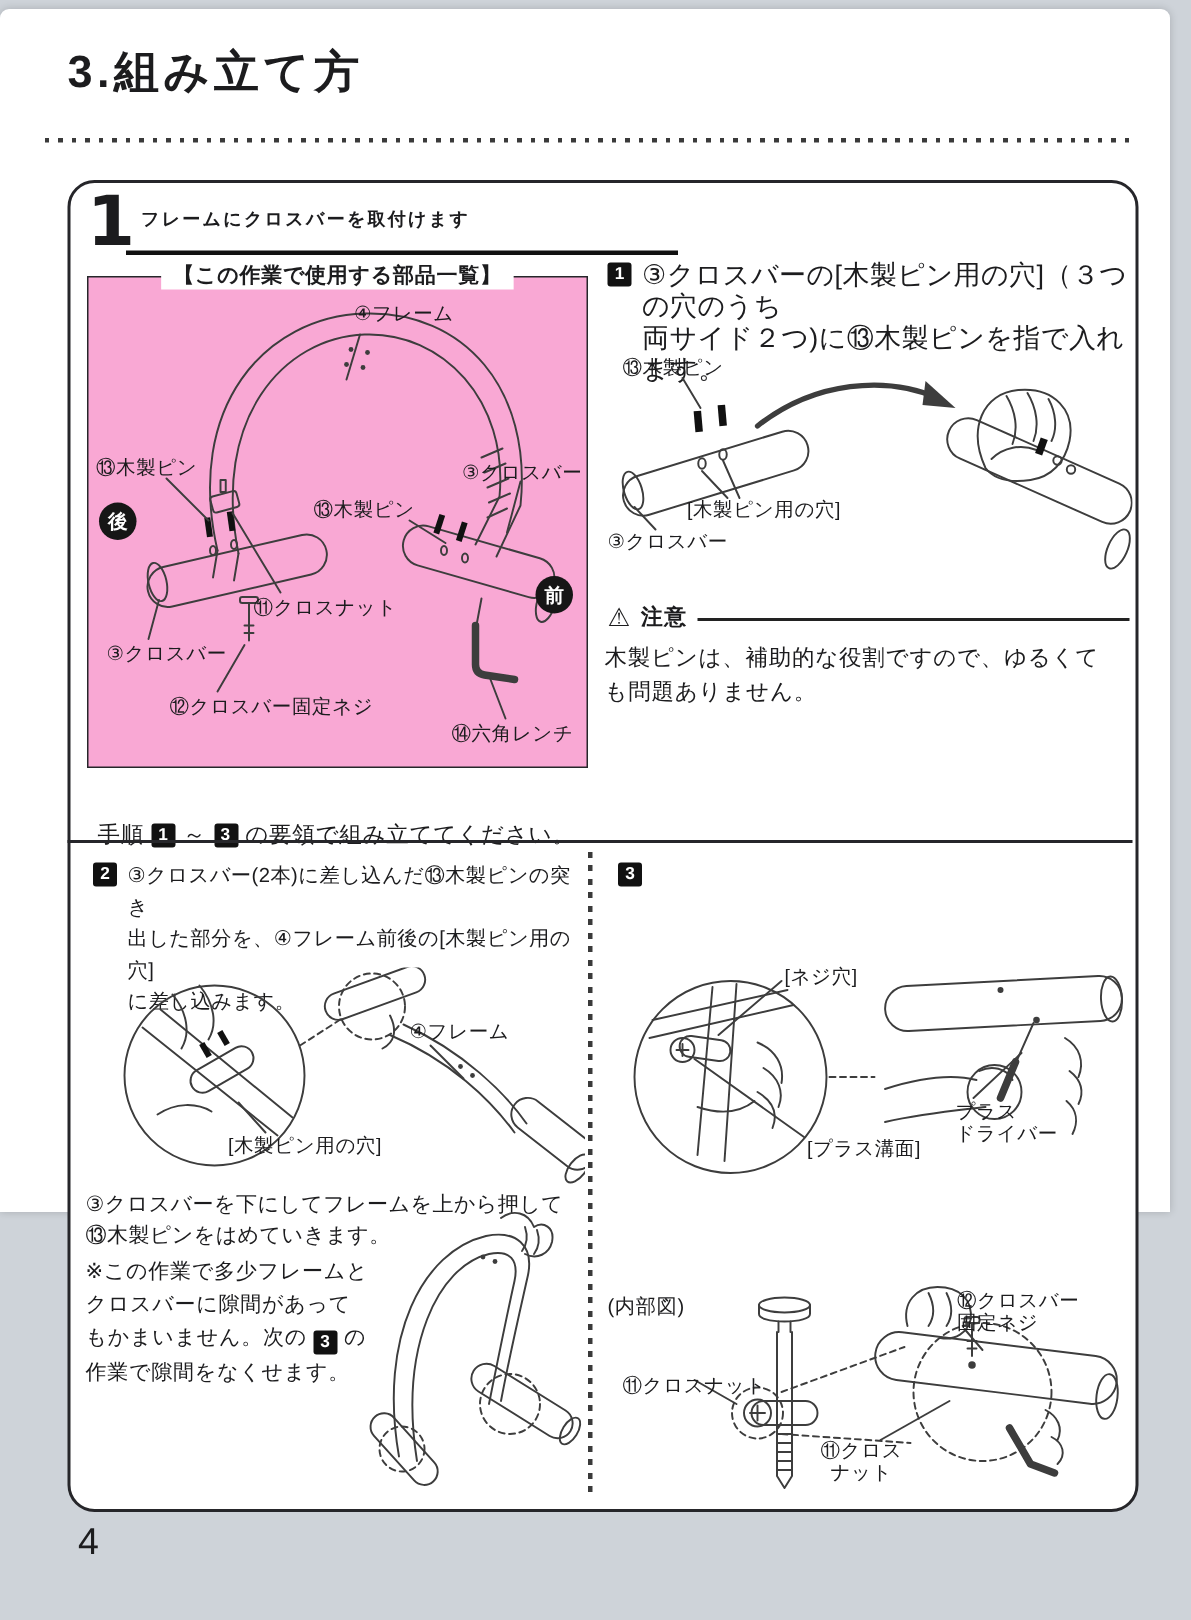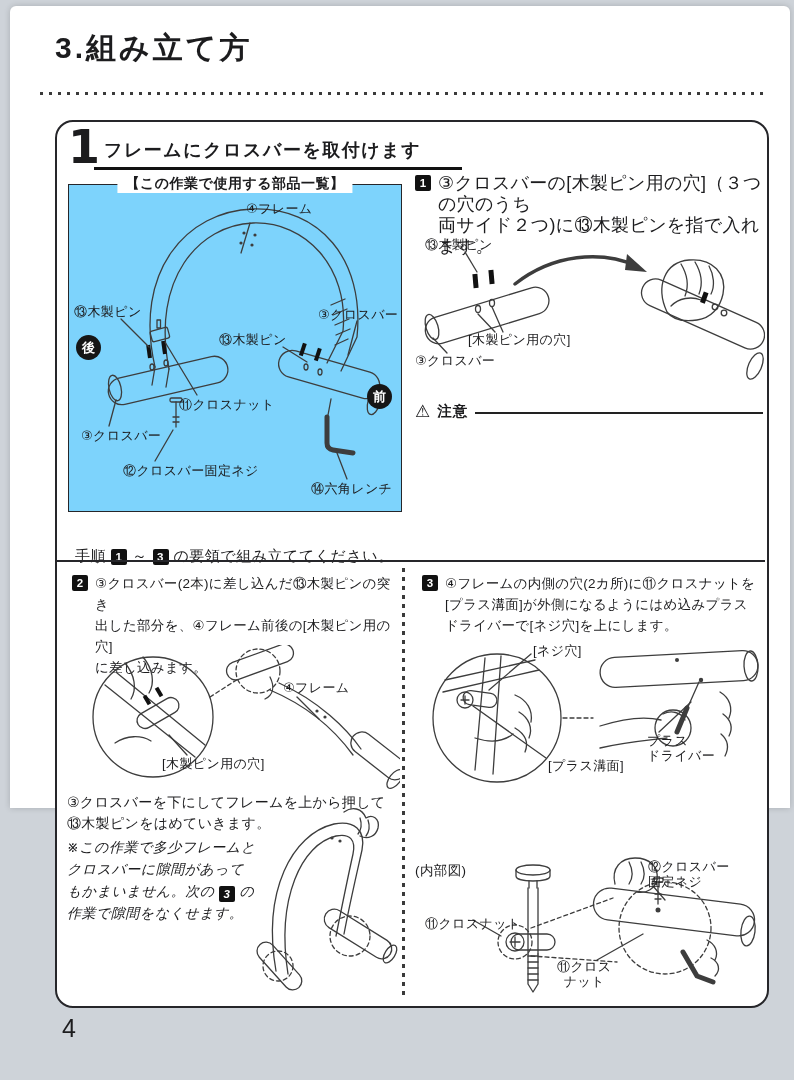--- a/index.html
+++ b/index.html
@@ -3,21 +3,21 @@
 <meta charset="utf-8">
 <style>
   html,body{margin:0;padding:0;}
   body{
     width:794px;height:1080px;overflow:hidden;
     background:#ced3d9;
     font-family:"Liberation Sans","DejaVu Sans",sans-serif;
     color:#1c1c1e;
   }
   .page{
-    position:absolute;left:10px;top:6px;width:780px;height:802px;
+    position:absolute;left:0;top:6px;width:780px;height:802px;
     background:#ffffff;border-radius:6px 6px 0 0;
     box-shadow:0 0 6px rgba(0,0,0,.18);
   }
   .abs{position:absolute;}
   .jp{letter-spacing:.5px;}
   .pre{white-space:pre-line;}
   .nowrap{white-space:nowrap;}
   h1.title{
     margin:0;font-size:30px;font-weight:bold;letter-spacing:3px;
   }
@@ -25,24 +25,24 @@
     height:3px;
     background:repeating-linear-gradient(90deg,#3a3a3a 0 3px,transparent 3px 9px);
   }
   .main-box{
     border:2px solid #26262a;border-radius:18px;background:#fff;
   }
   .step-big-num{
     font-size:46px;font-weight:bold;line-height:1;font-family:"DejaVu Sans",sans-serif;
   }
   .step-heading{
-    font-size:18px;font-weight:bold;letter-spacing:1.5px;
+    font-size:12px;font-weight:bold;letter-spacing:1.5px;
   }
   .heading-underline{height:3px;background:#111;}
-  .parts-box{border:1.6px solid #26262a;background:#7dd3fc;}
+  .parts-box{border:1.6px solid #26262a;background:#f9a8d4;}
   .parts-title{
     position:absolute;top:-10px;left:50%;transform:translateX(-50%);
     background:#fff;padding:0 8px;font-size:14px;font-weight:bold;white-space:nowrap;
   }
   .lbl{font-size:13px;line-height:1.18;letter-spacing:.4px;white-space:pre-line;z-index:3;}
   .txt{font-size:13.5px;line-height:21px;letter-spacing:.3px;white-space:pre-line;}
   .instr{display:flex;gap:7px;align-items:flex-start;}
   .badge{
     flex:0 0 auto;display:inline-flex;width:16px;height:16px;margin-top:2px;
     background:#111;color:#fff;font-size:11.5px;font-weight:bold;
@@ -186,20 +186,22 @@
   </svg>
 
   <div class="lbl abs nowrap" style="left:458px;top:326px;">[木製ピン用の穴]</div>
   <div class="lbl abs nowrap" style="left:405px;top:347px;">③クロスバー</div>
 
   <div class="caution-row abs" style="left:405px;top:396px;width:348px;">
     <span class="caution-icon">⚠</span>
     <span class="caution-title jp">注意</span>
     <span class="caution-rule"></span>
   </div>
+  <div class="caution-text abs jp" style="left:403px;top:421px;width:350px;">木製ピンは、補助的な役割ですので、ゆるくて
+も問題ありません。</div>
 
   <div class="proc-row abs jp" style="left:65px;top:517px;margin-top:24px;">
     <span>手順</span>
     <span class="badge inline">1</span>
     <span>～</span>
     <span class="badge inline">3</span>
     <span>の要領で組み立ててください。</span>
   </div>
 
   <div class="hdivider abs" style="left:45px;top:554px;width:710px;"></div>
@@ -230,21 +232,21 @@
     <path d="M232,52 L254,74"></path>
     <path d="M122,110 L104,90"></path>
     <circle class="dot" cx="252" cy="66" r="1.6"></circle>
       <circle class="dot" cx="260" cy="72" r="1.6"></circle>
   </svg>
   <div class="lbl abs nowrap" style="left:273px;top:674px;">④フレーム</div>
   <div class="lbl abs nowrap" style="left:152px;top:750px;">[木製ピン用の穴]</div>
 
   <div class="txt abs jp" style="left:57px;top:786px;font-size:14px;">③クロスバーを下にしてフレームを上から押して
 ⑬木製ピンをはめていきます。</div>
-  <div class="abs jp" style="left:57px;top:830px;width:215px;font-size:14px;line-height:22px;font-style:italic;">
+  <div class="abs jp" style="left:57px;top:830px;width:215px;font-size:14px;line-height:22px;">
     <span class="pre">※この作業で多少フレームと
 クロスバーに隙間があって
 もかまいません。次の </span><span class="badge inline">3</span><span class="pre"> の
 作業で隙間をなくせます。</span>
   </div>
 
   <svg width="157" height="200" viewBox="0 0 157 200" style="left:238px;top:800px;">
     <path d="M28,165 C14,85 44,28 86,18 C106,14 118,24 114,44 C110,62 102,96 96,128"></path>
     <path d="M40,168 C28,92 54,38 88,30 C102,27 108,34 105,48 C101,66 94,100 88,130"></path>
     <path d="M96,6 C104,0 114,2 118,12 C124,8 132,12 130,22 C128,30 120,34 112,30"></path>
@@ -253,23 +255,20 @@
     <ellipse cx="142" cy="148" rx="5" ry="10" transform="rotate(32 142 148)"></ellipse>
     <circle class="dash" cx="102" cy="130" r="20"></circle>
     <rect x="2" y="150" width="58" height="18" rx="9" transform="rotate(48 30 160)"></rect>
     <circle class="dash" cx="30" cy="160" r="15"></circle>
     <circle class="dot" cx="84" cy="32" r="1.6"></circle>
       <circle class="dot" cx="92" cy="35" r="1.6"></circle>
   </svg>
 
   <div class="instr abs" style="left:412px;top:567px;width:345px;">
     <span class="badge">3</span>
-    <span class="txt jp">④フレームの内側の穴(2カ所)に⑪クロスナットを
-[プラス溝面]が外側になるようにはめ込みプラス
-ドライバーで[ネジ穴]を上にします。</span>
   </div>
 
   <svg width="352" height="158" viewBox="0 0 352 158" style="left:405px;top:634px;">
     <circle cx="82" cy="78" r="64"></circle>
     <path d="M30,40 L120,20 M28,52 L124,30"></path>
     <path d="M70,18 L60,130 M86,16 L78,134"></path>
     <rect x="48" y="52" width="34" height="14" rx="7" transform="rotate(8 65 59)"></rect>
     <circle cx="50" cy="60" r="8"></circle>
     <path d="M46,60 L54,60 M50,56 L50,64"></path>
     <path d="M100,55 C112,60 118,70 116,82 M104,72 C114,78 118,88 114,98 M100,88 C110,94 114,102 110,112"></path>

